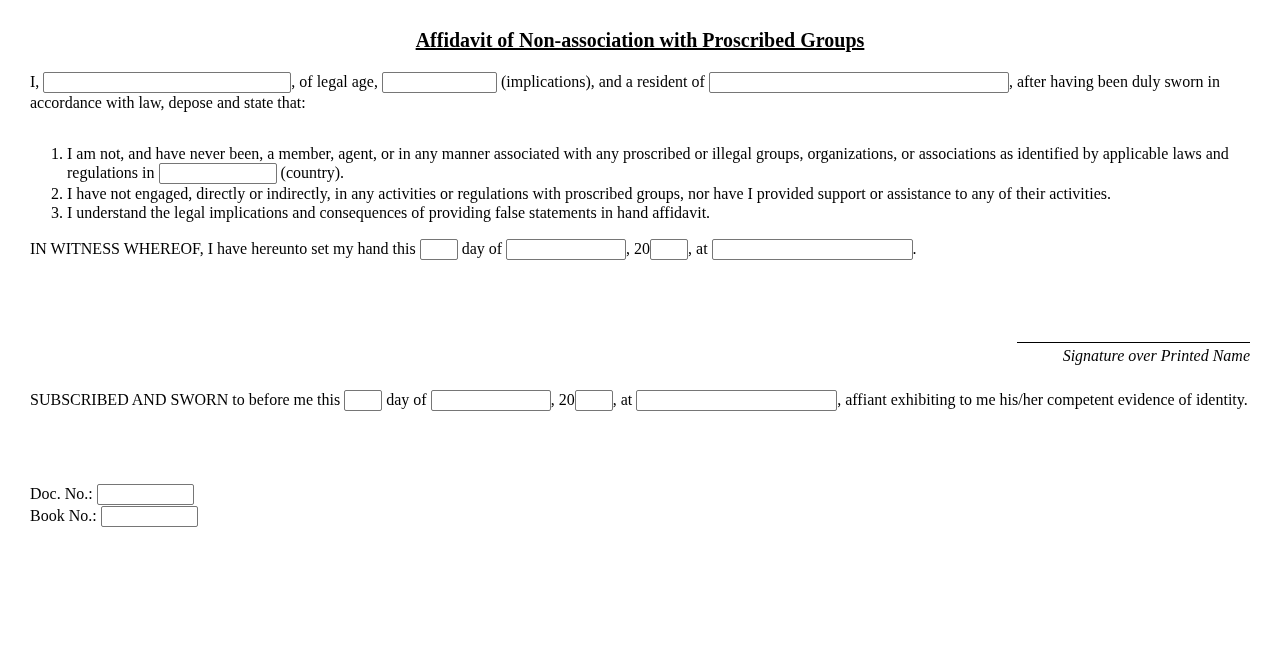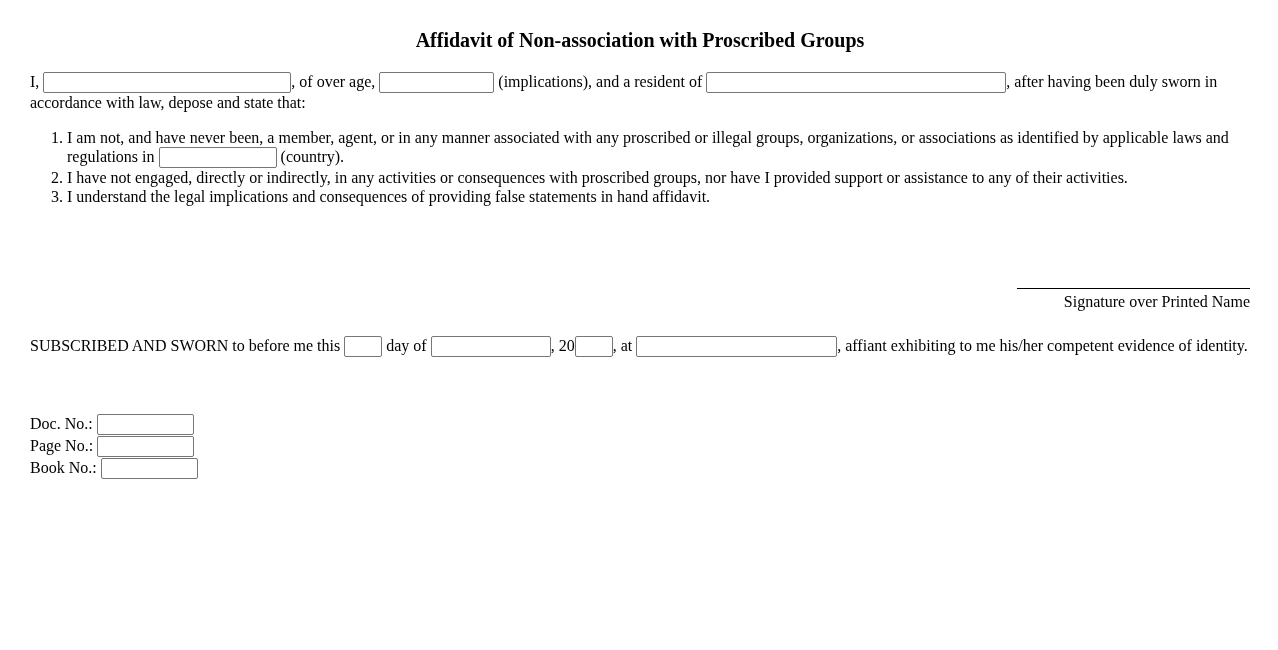--- a/index.html
+++ b/index.html
@@ -17,62 +17,64 @@
   }
   .page {
     padding: 0 28px 10px 30px;
   }
   .doc-title {
     margin: 29px 0 0 0;
     font-size: 20px;
     line-height: 1.15;
     font-weight: 700;
     text-align: center;
+    text-decoration: underline;
   }
   p {
     margin: 0;
   }
   .intro {
     margin-top: 20px;
     line-height: 19px;
   }
   ol.statements {
-    margin: 16px 0 0 0;
+    margin: 32px 0 0 0;
     padding: 0 0 0 37px;
     line-height: 19px;
   }
   ol.statements li {
     margin: 0;
     padding: 0;
   }
   .witness {
     margin-top: 17px;
     line-height: 19px;
   }
   .signature-block {
     margin-top: 82px;
+    font-style: italic;
   }
   .sig-line {
     width: 233px;
     height: 0;
     border-top: 1.5px solid #000000;
     margin-left: auto;
     margin-right: 0;
   }
   .sig-label {
     text-align: right;
     line-height: 19px;
     margin-top: 3px;
   }
   .jurat {
     margin-top: 25px;
     line-height: 19px;
   }
   .notarial {
-    margin-top: 56px;
+    margin-top: 72px;
   }
   .not-line {
     line-height: 21px;
     white-space: nowrap;
   }
   input[type="text"] {
     font-family: "Liberation Sans", sans-serif;
     font-size: 13px;
     height: 21px;
     box-sizing: border-box;
@@ -94,35 +96,35 @@
   .w-reg     { width: 97px; }
   .w-series  { width: 56px; }
 </style>
 </head>
 <body>
 
 <div class="page">
 
   <h1 class="doc-title">Affidavit of Non-association with Proscribed Groups</h1>
 
-  <p class="intro"><span>I,</span> <input type="text" class="w-name" value="" style=""><span>, of over age,</span> <input type="text" class="w-nat" value="" style=""> <span>(implications), and a resident of</span> <input type="text" class="w-res" value="" style=""><span>, after having been duly sworn in accordance with law, depose and state that:</span></p>
+  <p class="intro"><span>I,</span> <input type="text" class="w-name" value="" style=""><span>, of legal age,</span> <input type="text" class="w-nat" value="" style=""> <span>(implications), and a resident of</span> <input type="text" class="w-res" value="" style=""><span>, after having been duly sworn in accordance with law, depose and state that:</span></p>
 
   <ol class="statements">
     <li><span>I am not, and have never been, a member, agent, or in any manner associated with any proscribed or illegal groups, organizations, or associations as identified by applicable laws and regulations in</span> <input type="text" class="w-country" value="" style=""> <span>(country).</span></li>
-    <li><span>I have not engaged, directly or indirectly, in any activities or consequences with proscribed groups, nor have I provided support or assistance to any of their activities.</span></li>
+    <li><span>I have not engaged, directly or indirectly, in any activities or regulations with proscribed groups, nor have I provided support or assistance to any of their activities.</span></li>
     <li><span>I understand the legal implications and consequences of providing false statements in hand affidavit.</span></li>
   </ol>
 
+  <p class="witness"><span>IN WITNESS WHEREOF, I have hereunto set my hand this</span> <input type="text" class="w-day" value="" style=""> <span>day of</span> <input type="text" class="w-month" value="" style=""><span>, 20</span><input type="text" class="w-year" value="" style=""><span>, at</span> <input type="text" class="w-place" value="" style=""><span>.</span></p>
 
   <div class="signature-block">
     <div class="sig-line"></div>
     <div class="sig-label">Signature over Printed Name</div>
   </div>
 
   <p class="jurat"><span>SUBSCRIBED AND SWORN to before me this</span> <input type="text" class="w-day" value="" style=""> <span>day of</span> <input type="text" class="w-month" value="" style=""><span>, 20</span><input type="text" class="w-year" value="" style=""><span>, at</span> <input type="text" class="w-place" value="" style=""><span>, affiant exhibiting to me his/her competent evidence of identity.</span></p>
 
   <div class="notarial">
     <div class="not-line"><span>Doc. No.:</span> <input type="text" class="w-reg" value="" style=""></div>
-    <div class="not-line"><span>Page No.:</span> <input type="text" class="w-reg" value="" style=""></div>
     <div class="not-line"><span>Book No.:</span> <input type="text" class="w-reg" value="" style=""></div>
   </div>
 
 </div>
 
 </body></html>

